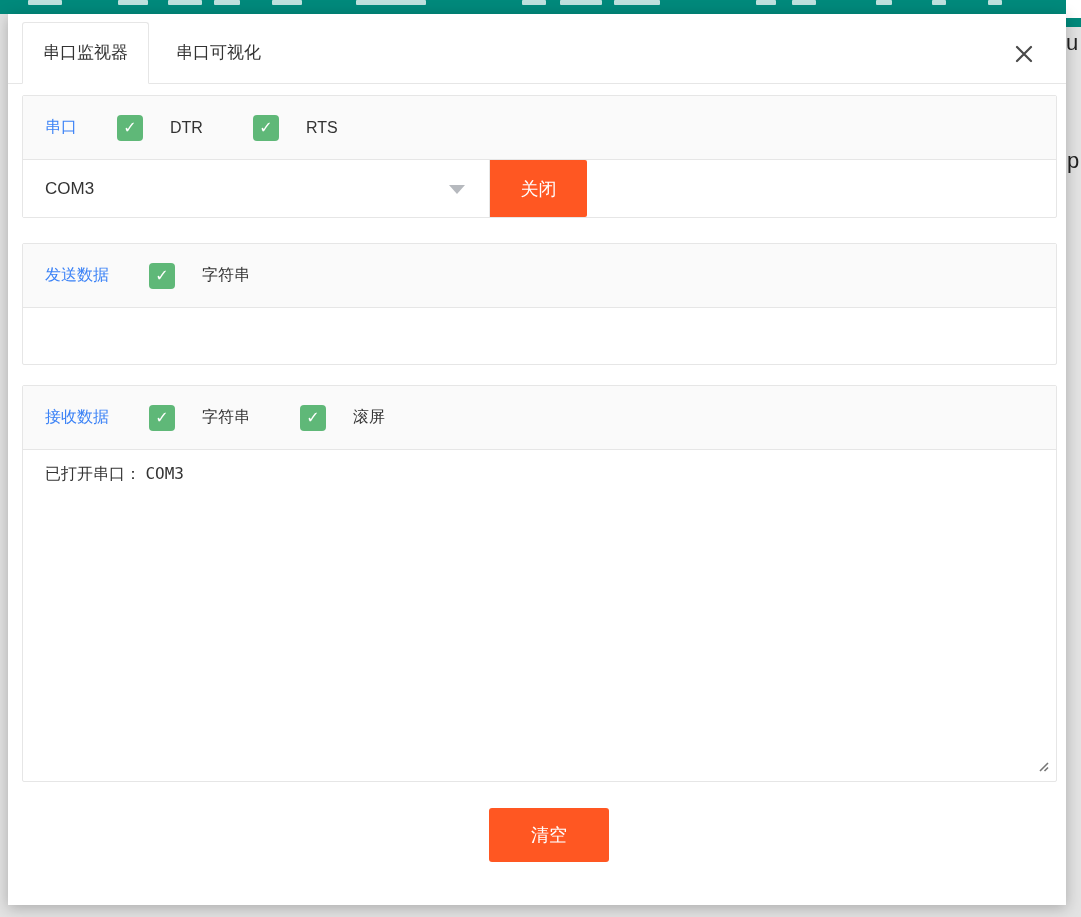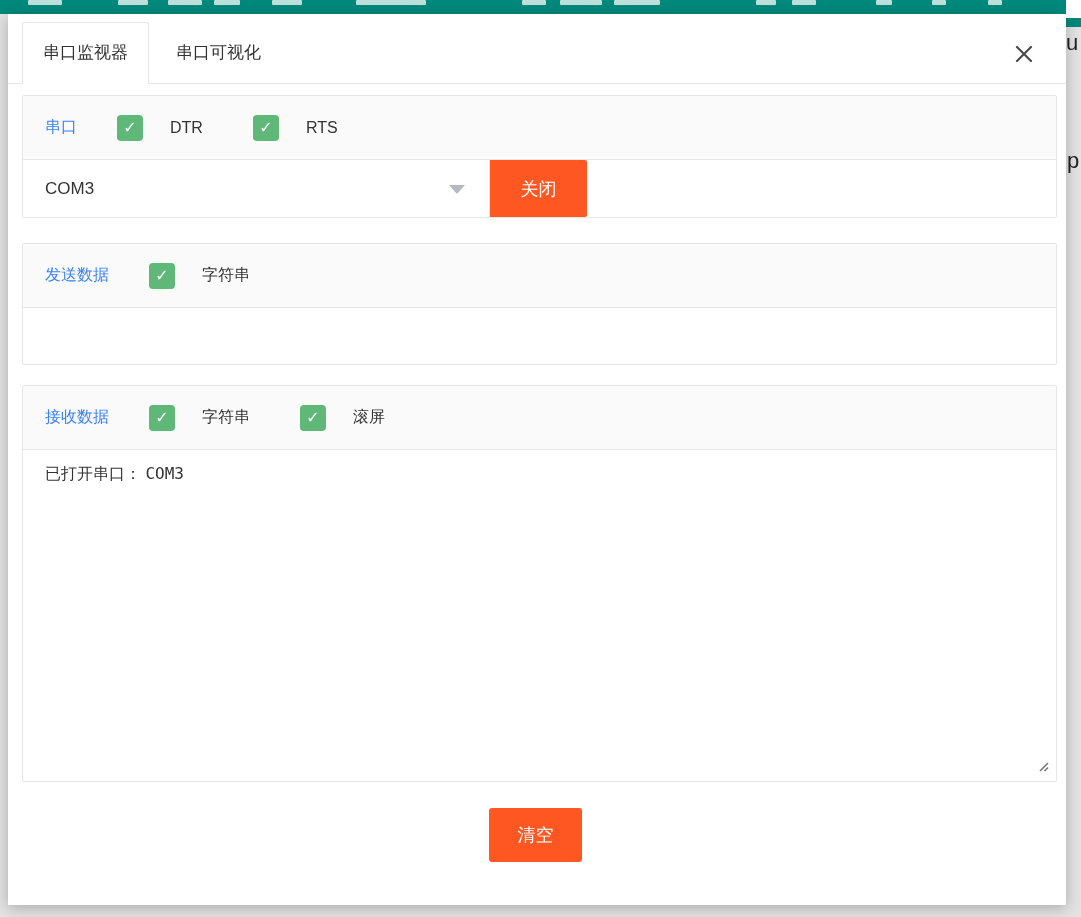--- a/index.html
+++ b/index.html
@@ -114,21 +114,21 @@
   }
 
   .receive-area {
     position: relative; height: 331px; padding: 14px 22px;
     font-size: 16px; overflow: auto; cursor: text;
   }
   .rx-prefix { color: #333; }
   .rx-value  { color: #333; font-family: "DejaVu Sans Mono", "Liberation Mono", monospace; }
   .resize-handle { position: absolute; right: 7px; bottom: 5px; cursor: nwse-resize; }
 
-  .clear-btn { position: absolute; left: 481px; top: 794px; width: 93px; height: 54px; border-radius: 3px; }
+  .clear-btn { position: absolute; left: 481px; top: 794px; width: 120px; height: 54px; border-radius: 3px; }
 </style>
 </head>
 <body>
 
 <div class="topbar">
   <i style="left:28px;width:34px"></i>
   <i style="left:118px;width:30px"></i>
   <i style="left:168px;width:34px"></i>
   <i style="left:214px;width:26px"></i>
   <i style="left:272px;width:30px"></i>

